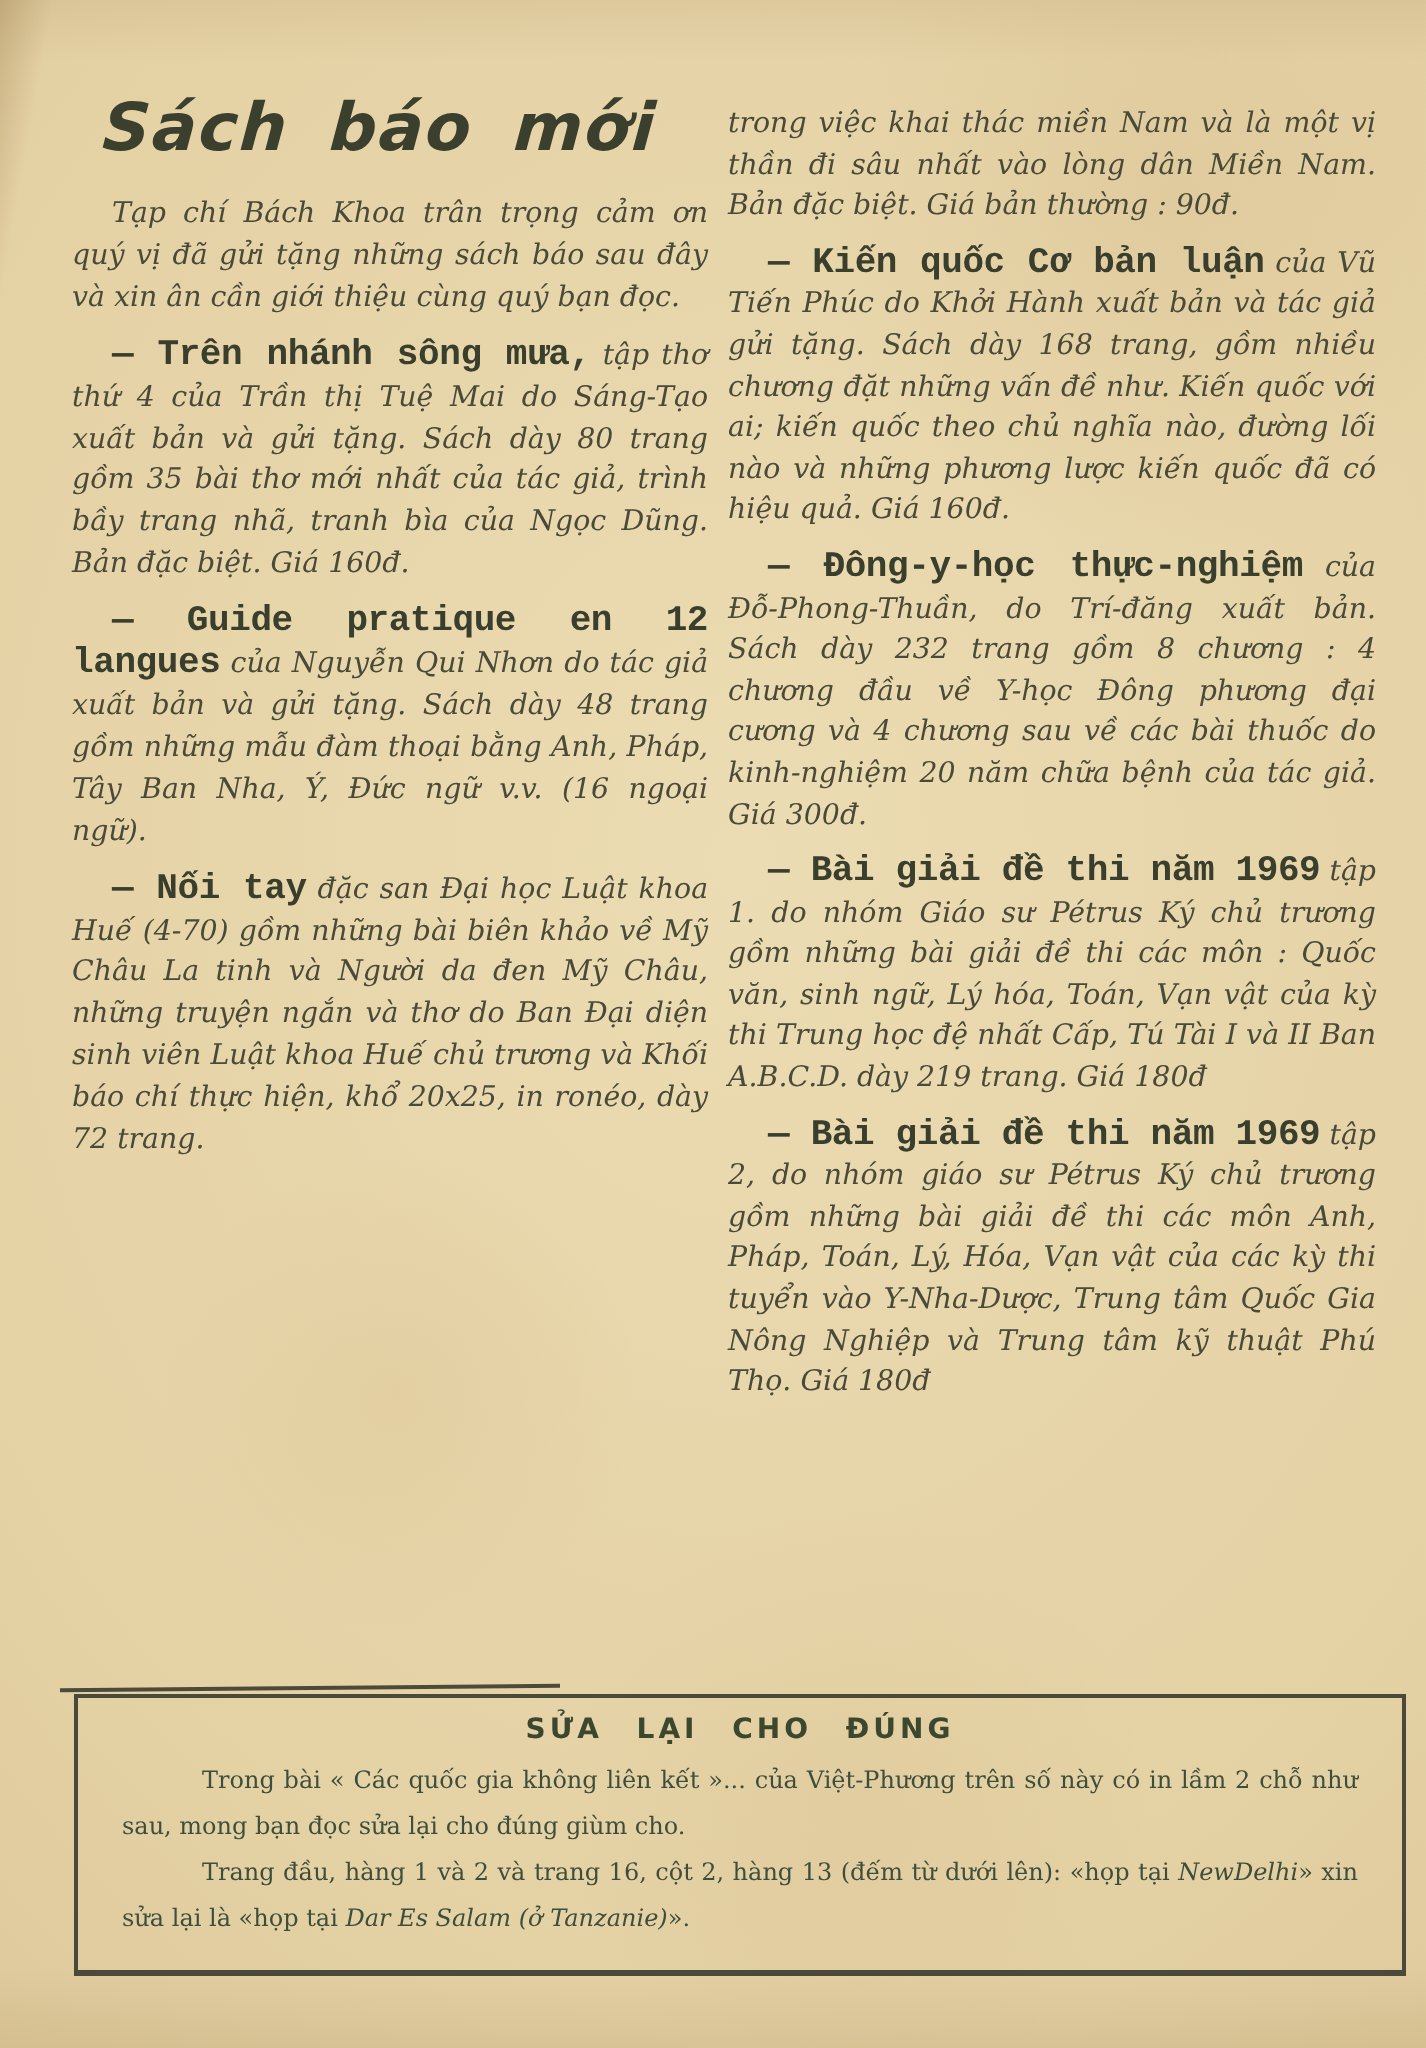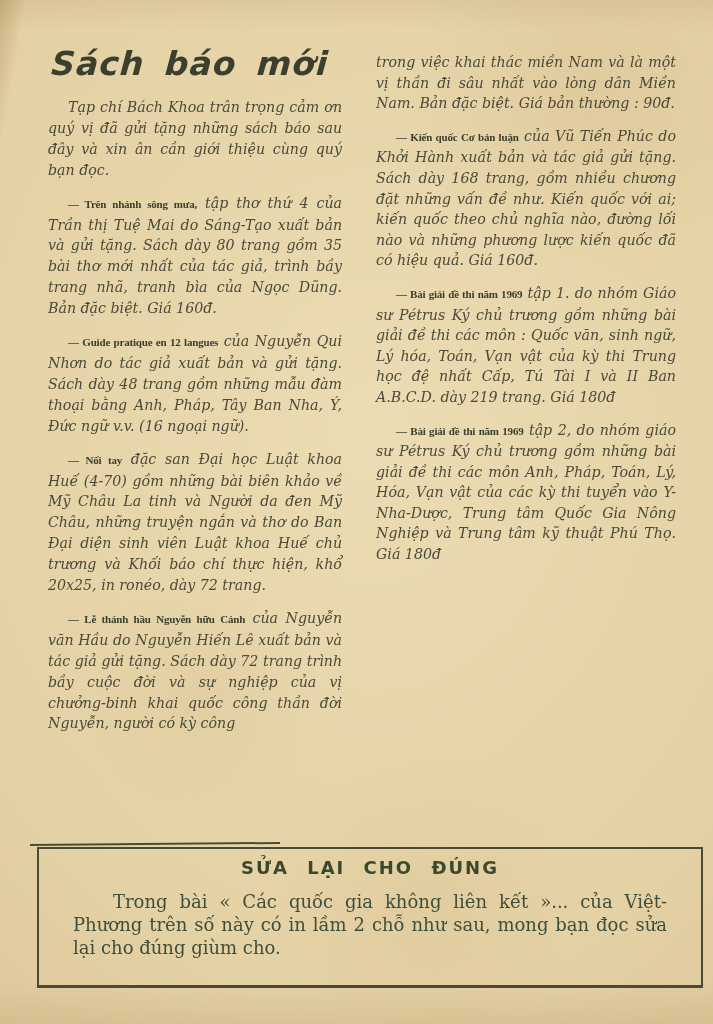--- a/index.html
+++ b/index.html
@@ -25,50 +25,50 @@
   .col{width:321px;}
   .col-right{width:327px;padding-top:8px;}
   .page-title{
     font-family:"DejaVu Sans", sans-serif;
     font-weight:bold;font-style:italic;
     font-size:33px;letter-spacing:1px;word-spacing:8px;
     color:#3b3f2e;text-align:center;
     margin:0 10px 14px 0;
     transform:skewX(-4deg);
   }
-  p{margin:12px;text-align:justify;font-style:italic;
+  p{margin:0;text-align:justify;font-style:italic;
     font-size:14.2px;line-height:20.9px;}
   .col-right p{line-height:20.6px;}
   .indent{text-indent:20px;}
   .entry{margin-top:8px;}
   .entry-title{
-    font-family:Liberation Serif, serif;
+    font-family:Liberation Mono, monospace;
     font-style:normal;font-weight:bold;
-    font-size:11px;color:#3a3e2d;
+    font-size:18px;color:#3a3e2d;
     letter-spacing:-0.2px;
   }
   .cont{margin-top:0;}
   .box-top-rule{
     position:absolute;left:30px;top:843px;width:250px;height:2px;
     background:#4b4b3c;transform:rotate(-0.5deg);
   }
   .correction-box{
     position:absolute;left:37px;top:847px;width:618px;height:130px;
     border:2px solid #4a4a3b;border-bottom-width:3px;
     padding:6px 22px 0 22px;
     color:#41503a;
   }
   .box-title{
     font-family:"DejaVu Sans", sans-serif;
-    font-weight:bold;font-size:18px;
+    font-weight:bold;font-size:14px;
     letter-spacing:2px;word-spacing:10px;
     color:#3c482e;text-align:center;margin:2px 0 6px 0;
   }
   .correction-box p{
-    font-style:normal;font-size:18px;line-height:23px;
+    font-style:normal;font-size:12px;line-height:23px;
     text-indent:40px;color:#3e4e3c;
   }
   .box-italic{font-style:italic;}
 </style>
 </head>
 <body>
 
 <div class="page">
 
   <div class="content">
@@ -78,37 +78,38 @@
 
       <p class="indent">Tạp chí Bách Khoa trân trọng cảm ơn quý vị đã gửi tặng những sách báo sau đây và xin ân cần giới thiệu cùng quý bạn đọc.</p>
 
       <p class="entry indent"><b class="entry-title">— Trên nhánh sông mưa,</b><span> tập thơ thứ 4 của Trần thị Tuệ Mai do Sáng-Tạo xuất bản và gửi tặng. Sách dày 80 trang gồm 35 bài thơ mới nhất của tác giả, trình bầy trang nhã, tranh bìa của Ngọc Dũng. Bản đặc biệt. Giá 160đ.</span></p>
 
 
       <p class="entry indent"><b class="entry-title">— Guide pratique en 12 langues</b><span> của Nguyễn Qui Nhơn do tác giả xuất bản và gửi tặng. Sách dày 48 trang gồm những mẫu đàm thoại bằng Anh, Pháp, Tây Ban Nha, Ý, Đức ngữ v.v. (16 ngoại ngữ).</span></p>
 
       <p class="entry indent"><b class="entry-title">— Nối tay</b><span> đặc san Đại học Luật khoa Huế (4-70) gồm những bài biên khảo về Mỹ Châu La tinh và Người da đen Mỹ Châu, những truyện ngắn và thơ do Ban Đại diện sinh viên Luật khoa Huế chủ trương và Khối báo chí thực hiện, khổ 20x25, in ronéo, dày 72 trang.</span></p>
 
-      <p class="entry indent"><b class="entry-title">— Lễ thánh hầu Nguyễn hữu Cảnh</b><span> của Nguyễn văn Hầu do Nguyễn Hiến Lê xuất bản và tác giả gửi tặng. Sách dày 72 trang trình bầy cuộc đời và sự nghiệp của vị chưởng-binh khai quốc công thần đời Nguyễn, người có kỳ công</span></p>
     </div>
 
     <div class="col col-right">
       <p class="cont">trong việc khai thác miền Nam và là một vị thần đi sâu nhất vào lòng dân Miền Nam. Bản đặc biệt. Giá bản thường : 90đ.</p>
 
       <p class="entry indent"><b class="entry-title">— Kiến quốc Cơ bản luận</b><span> của Vũ Tiến Phúc do Khởi Hành xuất bản và tác giả gửi tặng. Sách dày 168 trang, gồm nhiều chương đặt những vấn đề như. Kiến quốc với ai; kiến quốc theo chủ nghĩa nào, đường lối nào và những phương lược kiến quốc đã có hiệu quả. Giá 160đ.</span></p>
 
+      <p class="entry indent"><b class="entry-title">— Đông-y-học thực-nghiệm</b><span> của Đỗ-Phong-Thuần, do Trí-đăng xuất bản. Sách dày 232 trang gồm 8 chương : 4 chương đầu về Y-học Đông phương đại cương và 4 chương sau về các bài thuốc do kinh-nghiệm 20 năm chữa bệnh của tác giả. Giá 300đ.</span></p>
 
       <p class="entry indent"><b class="entry-title">— Bài giải đề thi năm 1969</b><span> tập 1. do nhóm Giáo sư Pétrus Ký chủ trương gồm những bài giải đề thi các môn : Quốc văn, sinh ngữ, Lý hóa, Toán, Vạn vật của kỳ thi Trung học đệ nhất Cấp, Tú Tài I và II Ban A.B.C.D. dày 219 trang. Giá 180đ</span></p>
 
       <p class="entry indent"><b class="entry-title">— Bài giải đề thi năm 1969</b><span> tập 2, do nhóm giáo sư Pétrus Ký chủ trương gồm những bài giải đề thi các môn Anh, Pháp, Toán, Lý, Hóa, Vạn vật của các kỳ thi tuyển vào Y-Nha-Dược, Trung tâm Quốc Gia Nông Nghiệp và Trung tâm kỹ thuật Phú Thọ. Giá 180đ</span></p>
 
     </div>
 
   </div>
 
   <div class="box-top-rule"></div>
 
   <div class="correction-box">
     <div class="box-title">SỬA LẠI CHO ĐÚNG</div>
     <p>Trong bài « Các quốc gia không liên kết »... của Việt-Phương trên số này có in lầm 2 chỗ như sau, mong bạn đọc sửa lại cho đúng giùm cho.</p>
+    <p><span>Trang đầu, hàng 1 và 2 và trang 16, cột 2, hàng 13 (đếm từ dưới lên): «họp tại </span><span class="box-italic">NewDelhi</span><span>» xin sửa lại là «họp tại </span><span class="box-italic">Dar Es Salam (ở Tanzanie)</span><span>».</span></p>
   </div>
 
 </div>
 
 </body></html>

